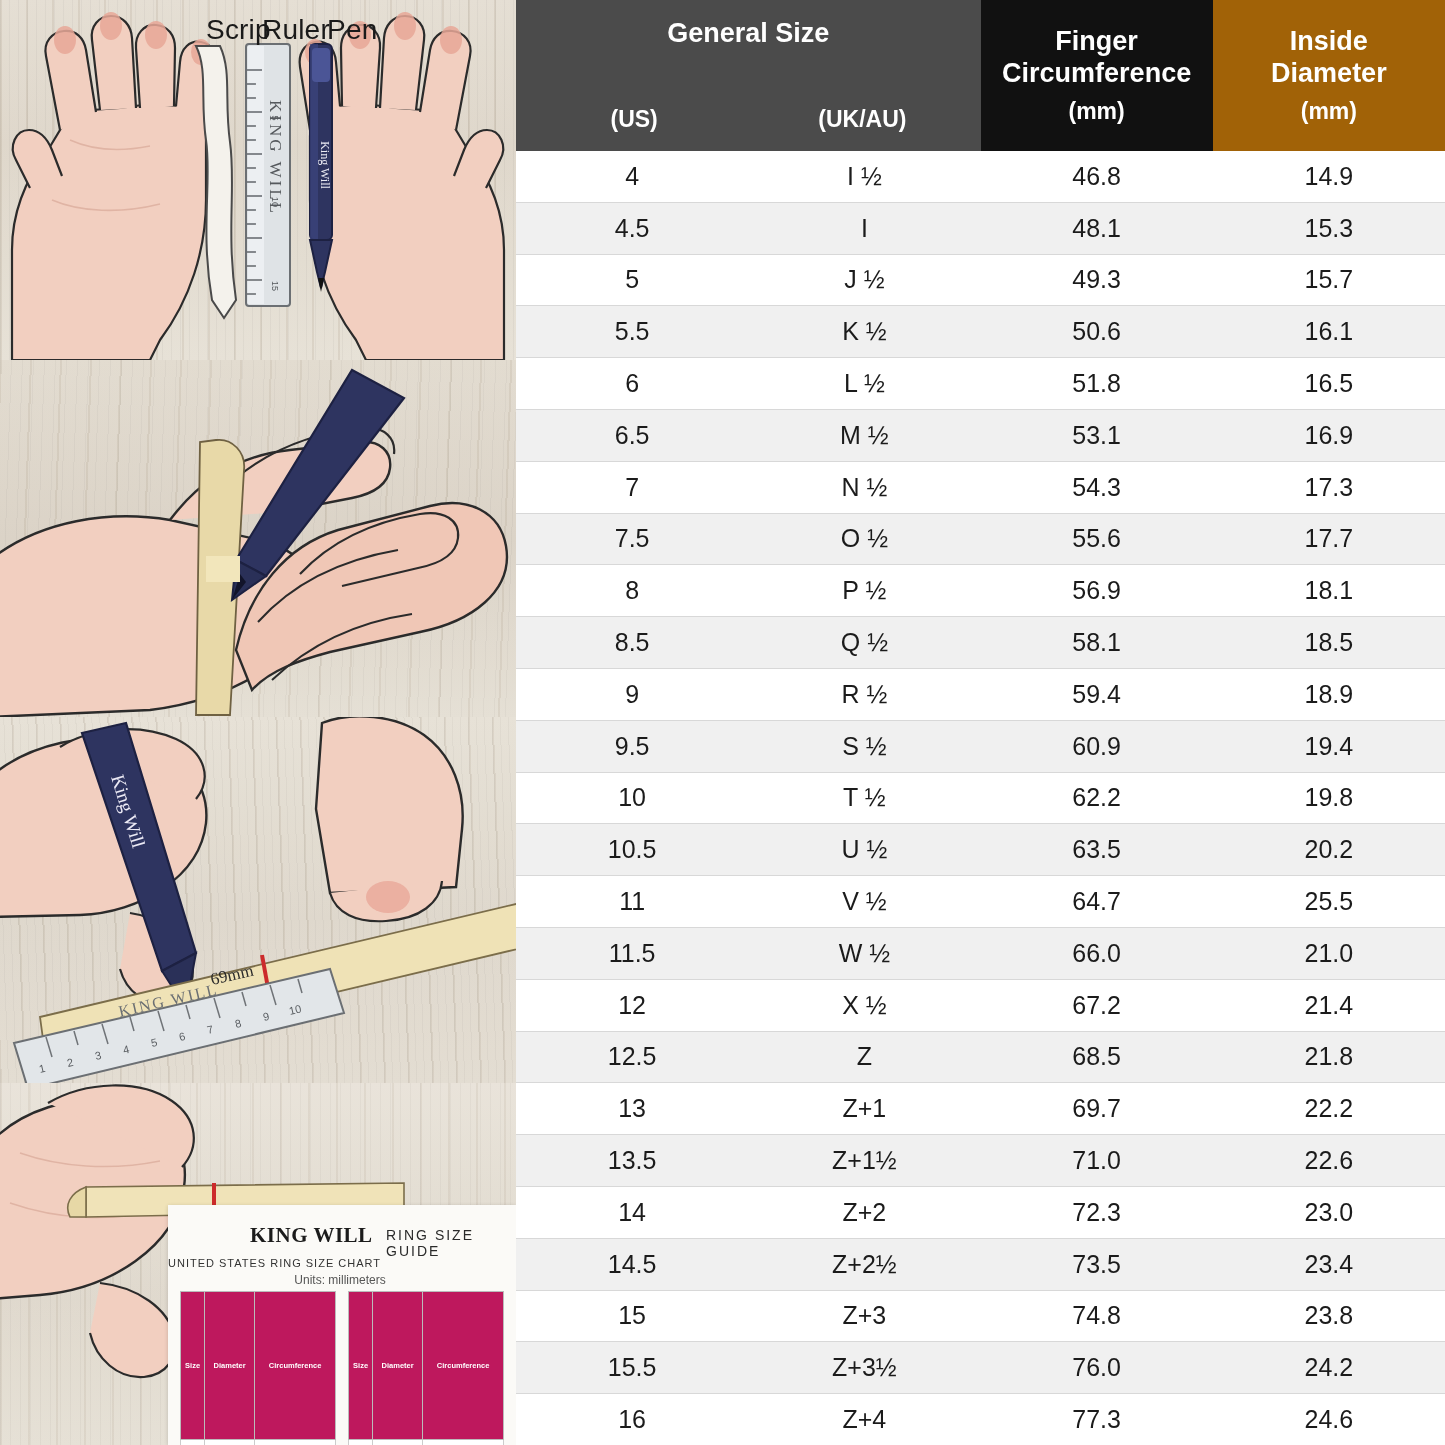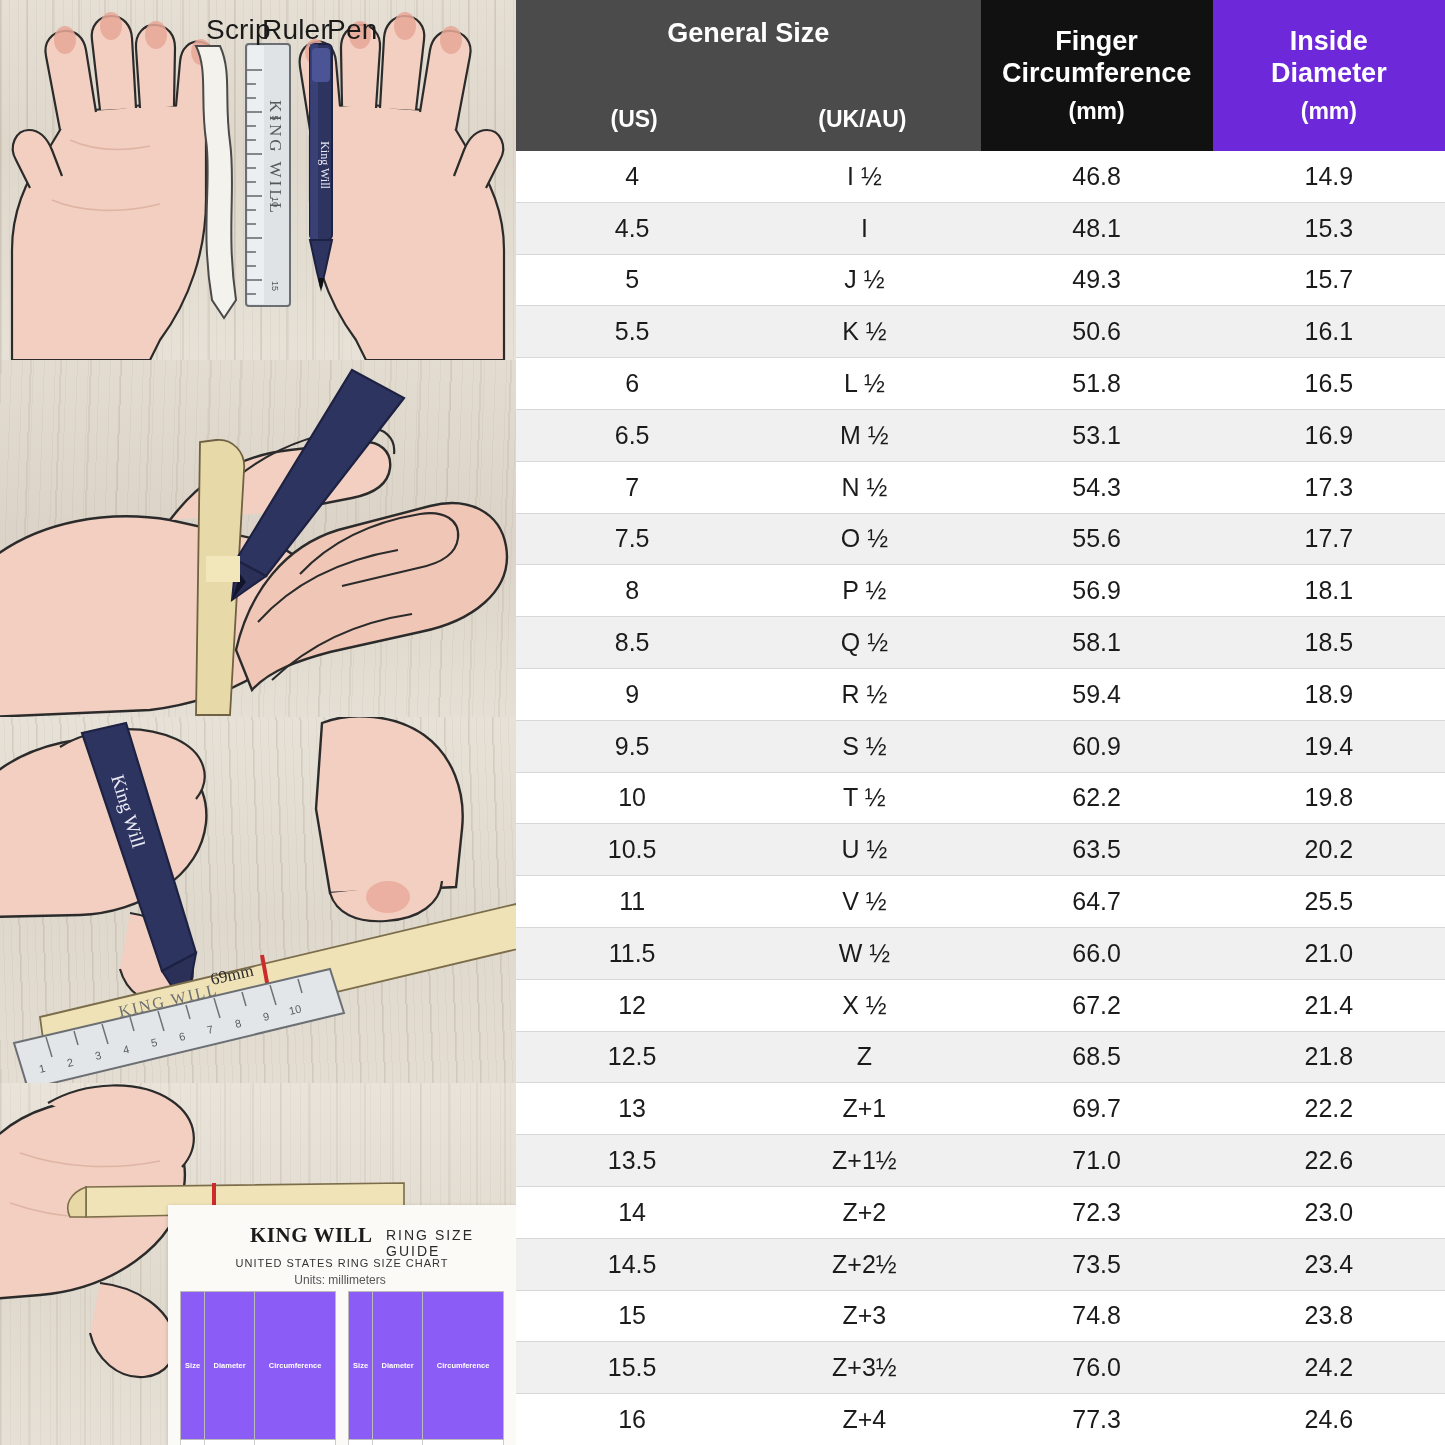--- a/index.html
+++ b/index.html
@@ -117,21 +117,21 @@
   }
   thead th {
     color: #ffffff;
     font-weight: bold;
     padding: 4px;
     vertical-align: middle;
     height: 143px;
   }
   th.grp-general { background: #4b4b4b; }
   th.grp-circ    { background: #111111; }
-  th.grp-diam    { background: #6d28d9; }
+  th.grp-diam    { background: #a16207; }
 
   .hdr-main {
     display: block;
     font-size: 27px;
     line-height: 1.18;
     font-weight: bold;
   }
   .hdr-sub {
     display: block;
     font-size: 23px;
@@ -185,21 +185,21 @@
   .guide-sub {
     position: absolute;
     left: 218px; top: 22px;
     font-size: 14px;
     letter-spacing: 2px;
     color: #2a2a2a;
   }
   .guide-title {
     position: absolute;
     left: 0; right: 0; top: 52px;
-    text-align: center;
+    text-align: left;
     font-size: 11px;
     letter-spacing: 1px;
     color: #333;
   }
   .guide-units {
     position: absolute;
     left: 0; right: 4px; top: 68px;
     text-align: center;
     font-size: 12px;
     color: #555;
@@ -209,21 +209,21 @@
     left: 12px; right: 12px; top: 86px;
     display: flex;
     gap: 12px;
   }
   table.mini {
     border-collapse: collapse;
     flex: 1 1 50%;
     table-layout: fixed;
   }
   table.mini th {
-    background: #8b5cf6;
+    background: #be185d;
     color: #fff;
     font-size: 7.5px;
     font-weight: bold;
     padding: 2px 0;
     border: 0.5px solid #bbb;
     margin-left: 8px;
   }
   table.mini td {
     font-size: 7.5px;
     text-align: center;

